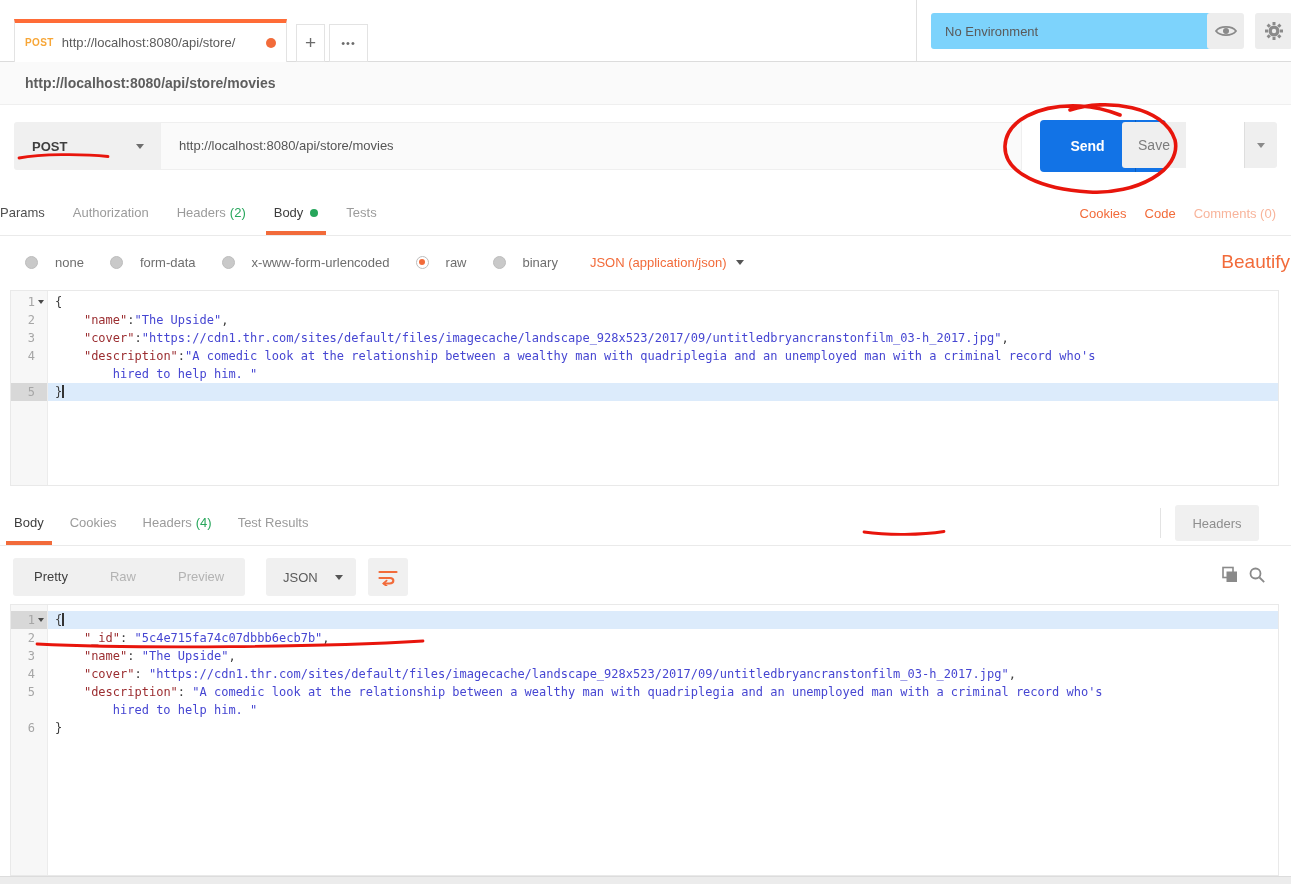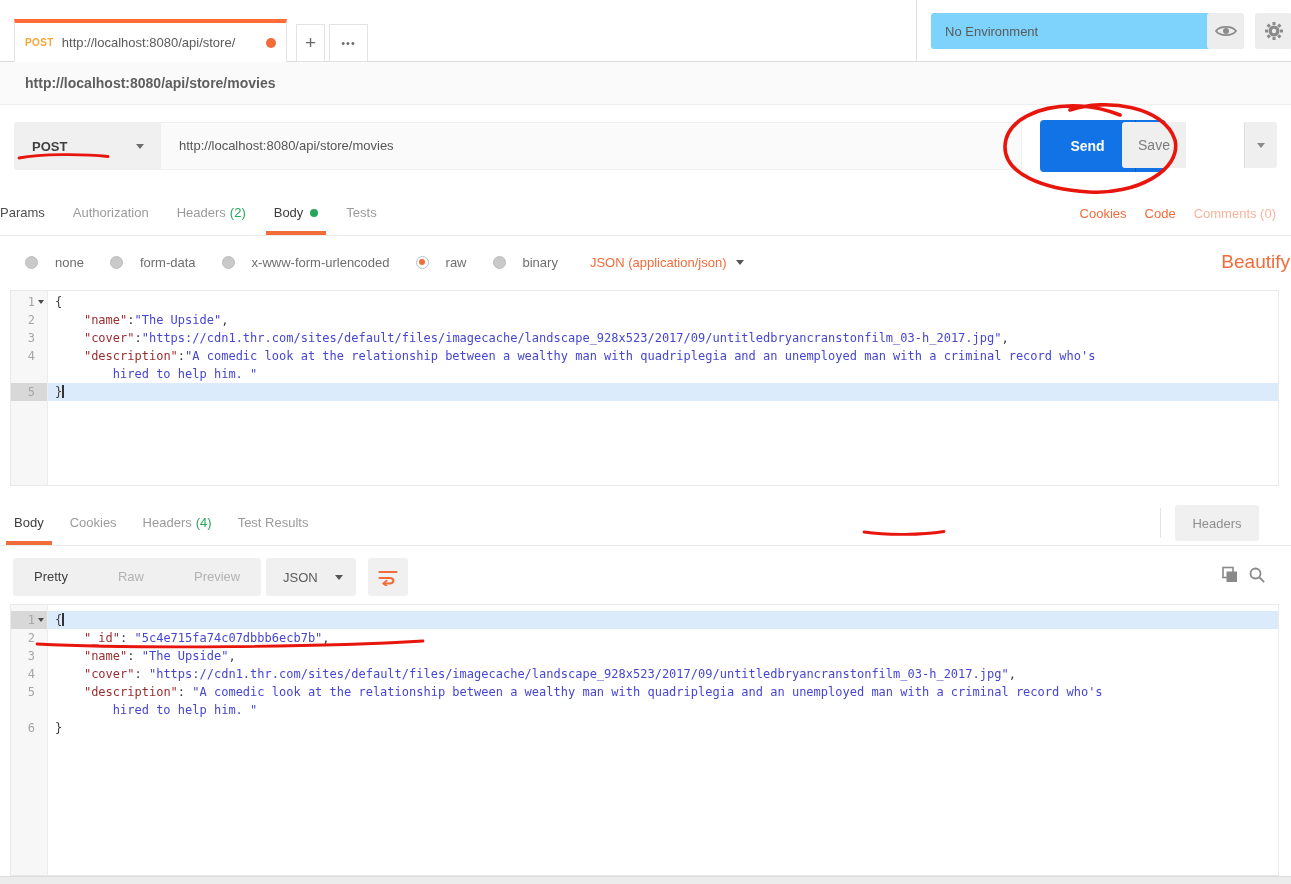--- a/index.html
+++ b/index.html
@@ -97,21 +97,21 @@
   #respmeta .rtab{font-size:13px;}
   #resp-status{position:absolute;left:812px;top:0;height:46px;display:flex;align-items:center;gap:5px;font-size:13px;color:#9b9b9b;}
   #resp-status .val{color:var(--green);}
   #resp-status .sp{width:12px;}
   #meta-divider{position:absolute;left:1160px;top:8px;width:1px;height:30px;background:#e3e3e3;}
   #download-button{position:absolute;left:1175px;top:5px;width:84px;height:36px;background:#f0f0f0;border-radius:3px;
       display:flex;align-items:center;justify-content:center;font-size:13px;color:#8e8e8e;}
 
   
   #resptoolbar{left:0;top:546px;width:1291px;height:58px;background:#fff;}
-  #views{left:13px;top:12px;height:38px;background:#f0f0f0;border-radius:3px;display:flex;align-items:center;gap:8px;}
+  #views{left:13px;top:12px;height:38px;background:#f0f0f0;border-radius:3px;display:flex;align-items:center;}
   .view{padding:0 21px;font-size:13px;color:#b3b3b3;line-height:38px;}
   .view.active{color:#3f3f3f;}
   #fmt-select{left:266px;top:12px;width:90px;height:38px;background:#f0f0f0;border-radius:3px;display:flex;align-items:center;
       padding:0 13px 0 17px;box-sizing:border-box;font-size:13px;color:#5a5a5a;}
   #fmt-select .caret{margin-left:auto;border-top-color:#555;}
   #wrap-button{left:368px;top:12px;width:40px;height:38px;background:#f0f0f0;border-radius:3px;display:flex;align-items:center;justify-content:center;}
   #copy-button{left:1220px;top:20px;}
   #search-button{left:1248px;top:20px;}
 
   

